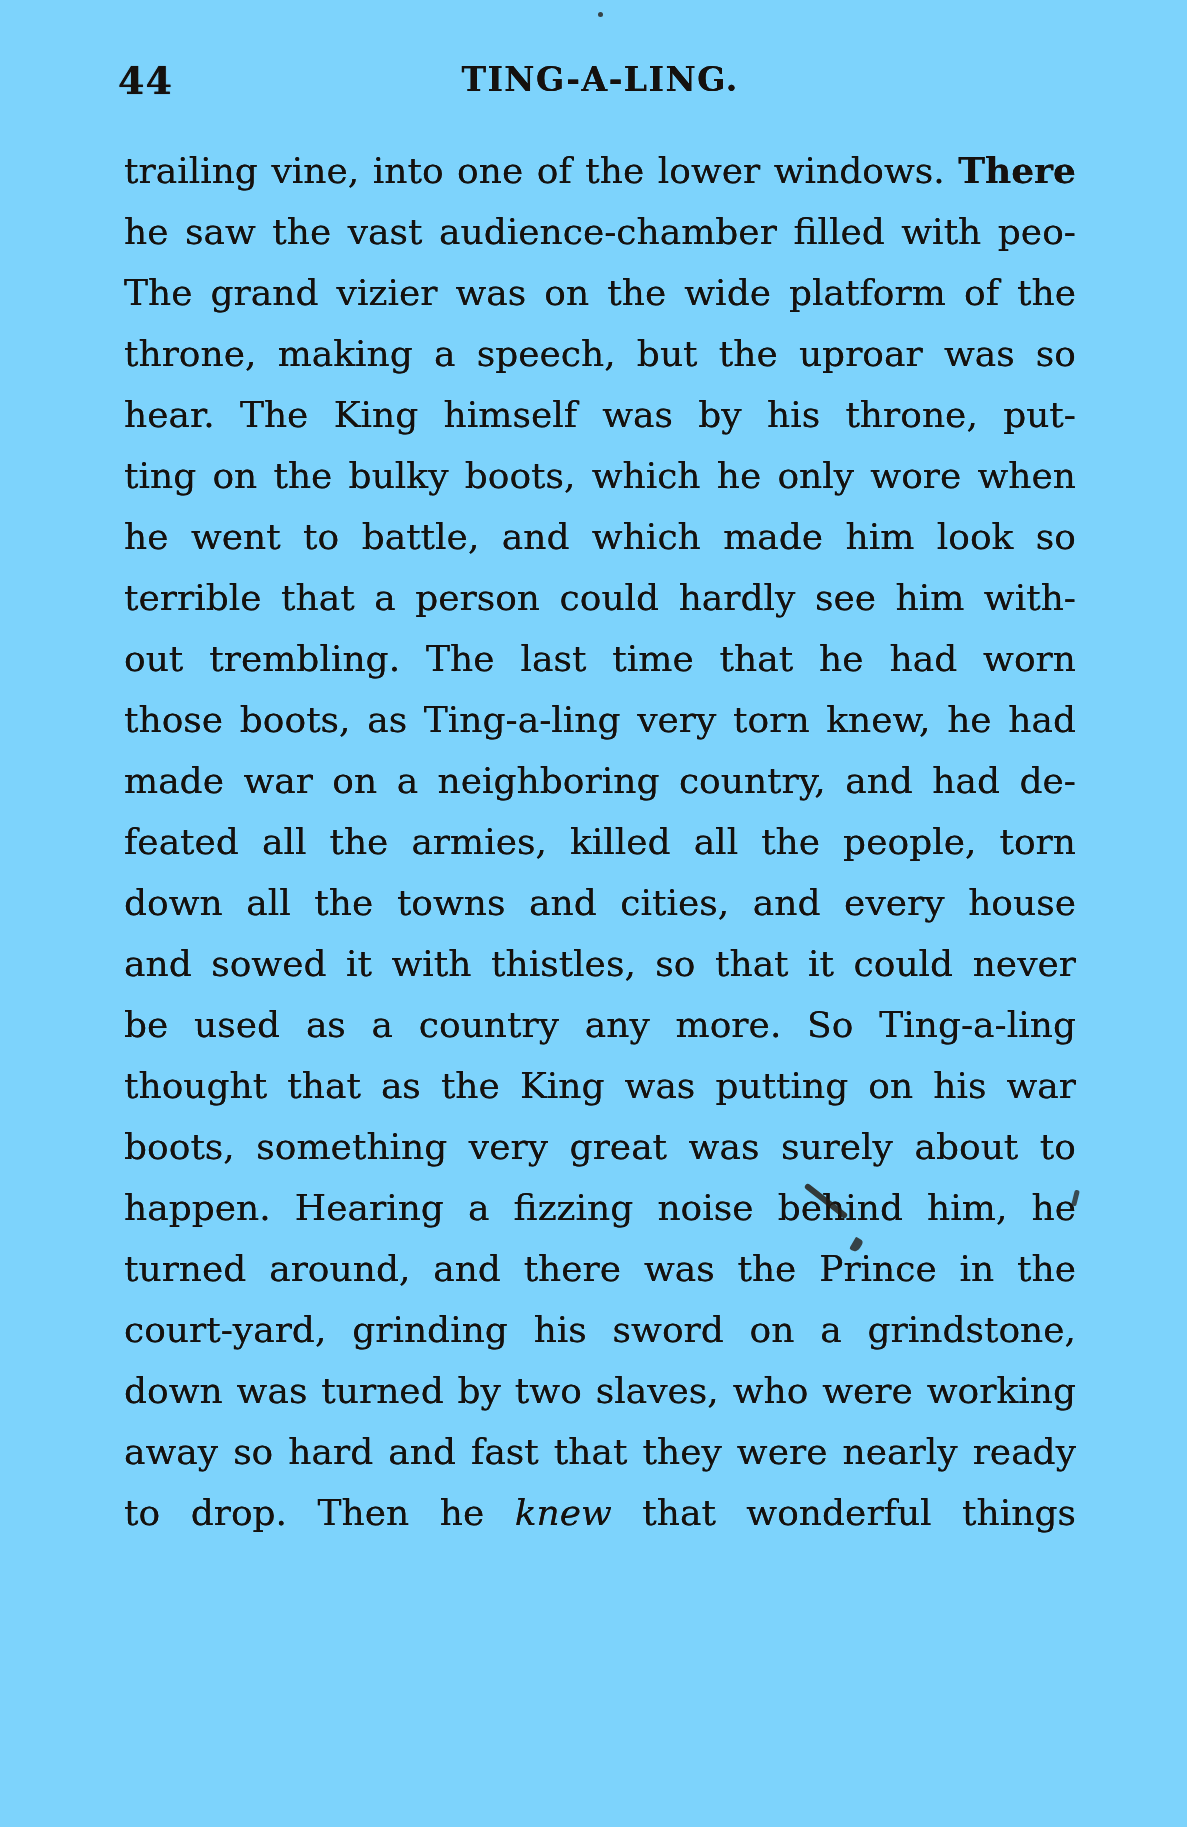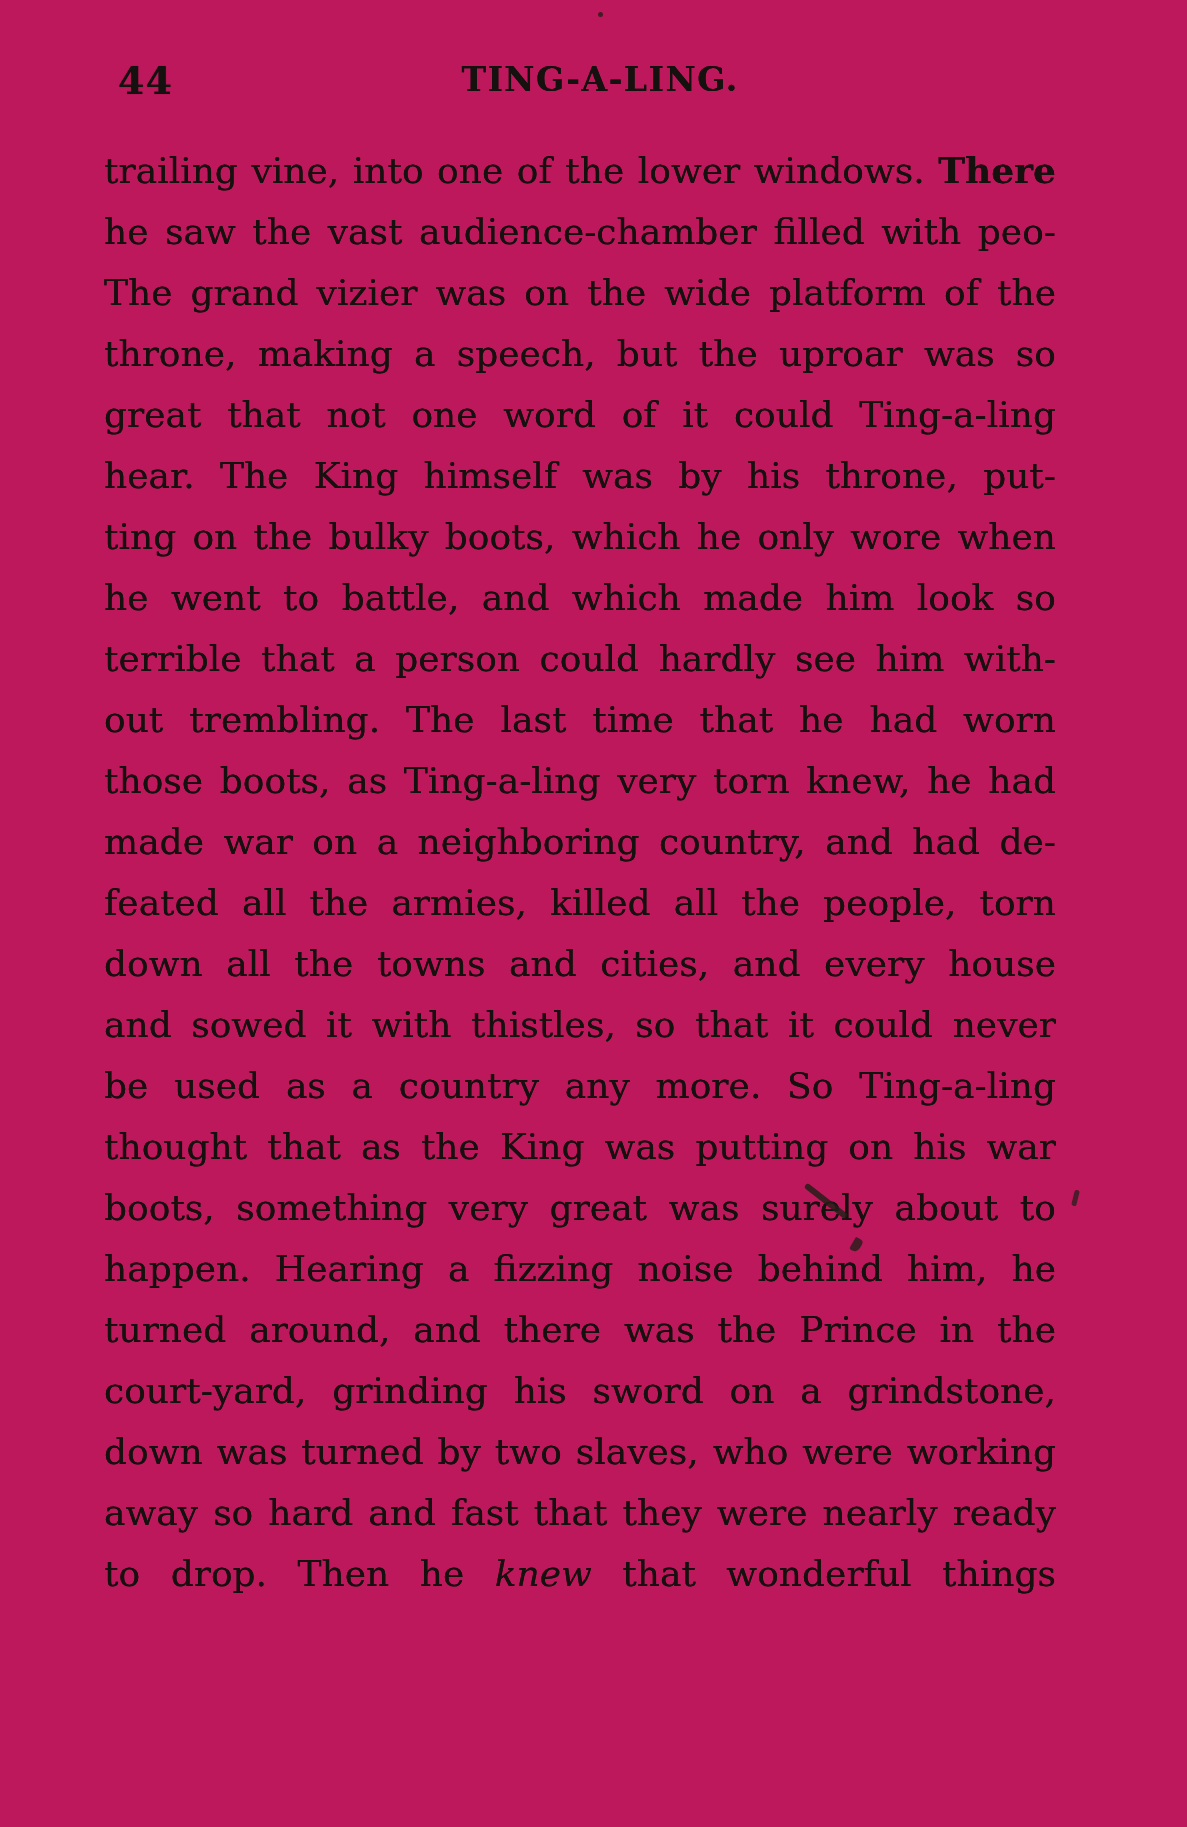--- a/index.html
+++ b/index.html
@@ -4,21 +4,21 @@
 <style>
   html, body {
     margin: 0;
     padding: 0;
     background: #e8e8e8;
   }
   .page {
     position: relative;
     width: 1187px;
     height: 1827px;
-    background: #be185d;
+    background: #7dd3fc;
     font-family: "DejaVu Serif", "Liberation Serif", serif;
     color: #15110e;
     overflow: hidden;
   }
   .header {
     position: absolute;
     top: 56px;
     left: 116px;
     width: 952px;
     height: 50px;
@@ -39,21 +39,21 @@
     top: 4px;
     text-align: center;
     font-size: 33px;
     font-weight: bold;
     letter-spacing: 1.5px;
     text-shadow: 0 0 0.6px currentColor;
   }
   .body-text {
     position: absolute;
     top: 140px;
-    left: 104px;
+    left: 124px;
     width: 952px;
   }
   .line {
     font-size: 36px;
     line-height: 61px;
     height: 61px;
     text-align: justify;
     text-align-last: justify;
     -moz-text-align-last: justify;
     text-shadow: 0 0 0.6px rgba(10,8,5,0.85);
@@ -96,21 +96,20 @@
   <div class="header">
     <span class="pagenum">44</span>
     <span class="running-head">TING-A-LING.</span>
   </div>
 
   <div class="body-text">
       <div class="line"><span class="seg normal">trailing vine, into one of the lower windows.  </span><span class="seg bold">There</span></div>
       <div class="line"><span class="seg normal">he saw the vast audience-chamber filled with peo-</span></div>
       <div class="line"><span class="seg normal">The grand vizier was on the wide platform of the</span></div>
       <div class="line"><span class="seg normal">throne, making a speech, but the uproar was so</span></div>
-      <div class="line"><span class="seg normal">great that not one word of it could Ting-a-ling</span></div>
       <div class="line"><span class="seg normal">hear.  The King himself was by his throne, put-</span></div>
       <div class="line"><span class="seg normal">ting on the bulky boots, which he only wore when</span></div>
       <div class="line"><span class="seg normal">he went to battle, and which made him look so</span></div>
       <div class="line"><span class="seg normal">terrible that a person could hardly see him with-</span></div>
       <div class="line"><span class="seg normal">out trembling.  The last time that he had worn</span></div>
       <div class="line"><span class="seg normal">those boots, as Ting-a-ling very torn knew, he had</span></div>
       <div class="line"><span class="seg normal">made war on a neighboring country, and had de-</span></div>
       <div class="line"><span class="seg normal">feated all the armies, killed all the people, torn</span></div>
       <div class="line"><span class="seg normal">down all the towns and cities, and every house</span></div>
       <div class="line"><span class="seg normal">and sowed it with thistles, so that it could never</span></div>

